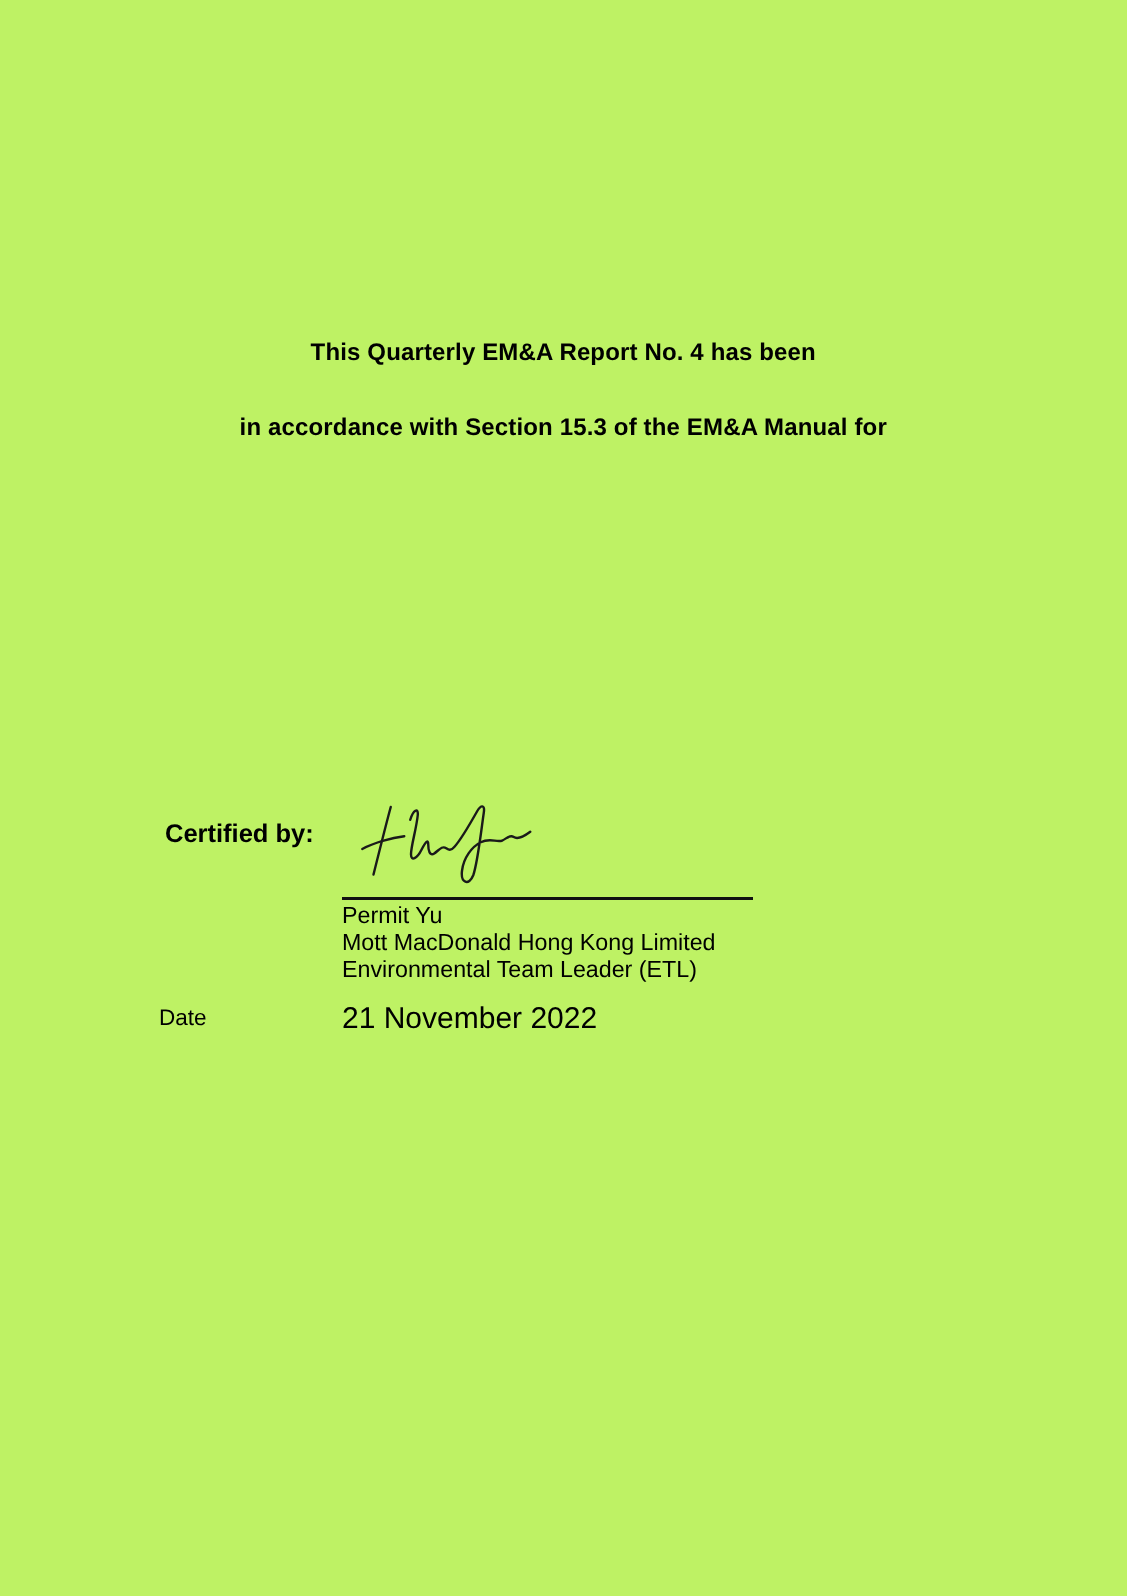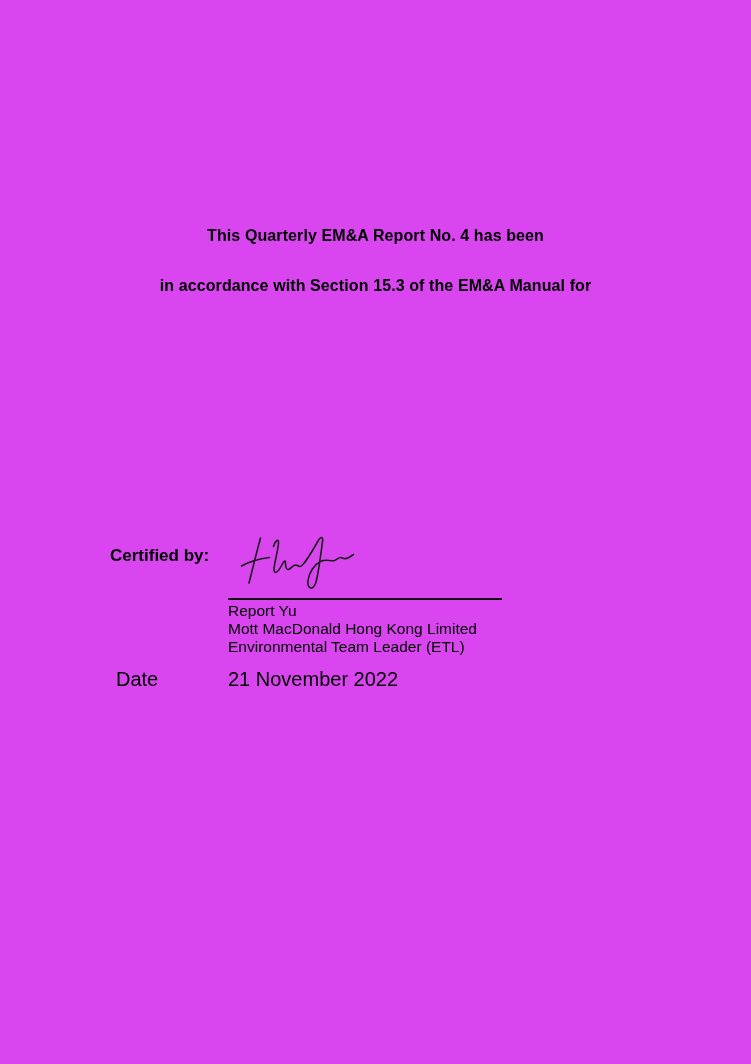--- a/index.html
+++ b/index.html
@@ -4,21 +4,21 @@
 <style>
   html, body {
     margin: 0;
     padding: 0;
     background: #ffffff;
   }
   .page {
     position: relative;
     width: 751px;
     height: 1064px;
-    background: #d946ef;
+    background: #bef264;
     font-family: "Liberation Sans", sans-serif;
     color: #000000;
     overflow: hidden;
   }
   
   .statement {
     position: absolute;
     left: 0;
     right: 0;
     top: 226px;
@@ -68,23 +68,23 @@
   .signatory {
     position: absolute;
     left: 228px;
     top: 602px;
     font-size: 15.5px;
     line-height: 18px;
   }
   
   .date-label {
     position: absolute;
-    left: 116px;
+    left: 106px;
     top: 669px;
-    font-size: 20px;
+    font-size: 15px;
     line-height: 20px;
   }
   .date-value {
     position: absolute;
     left: 228px;
     top: 669px;
     font-size: 20px;
     line-height: 20px;
   }
 </style>
@@ -116,21 +116,21 @@
              C 72.5,63 67,60.5 68,52.5
              C 69,44 74.5,36.5 80.5,33.5
              C 86.5,30.5 90.5,33.5 94.5,32.5
              C 97.5,31.5 99.5,28 102.5,30
              C 105.5,32 109.5,29.5 113.5,26.5"></path>
   </svg>
 
   <div class="sig-line"></div>
 
   <div class="signatory">
-    <div>Report Yu</div>
+    <div>Permit Yu</div>
     <div>Mott MacDonald Hong Kong Limited</div>
     <div>Environmental Team Leader (ETL)</div>
   </div>
 
   <div class="date-label">Date</div>
   <div class="date-value">21 November 2022</div>
 
 </div>
 
 </body></html>

